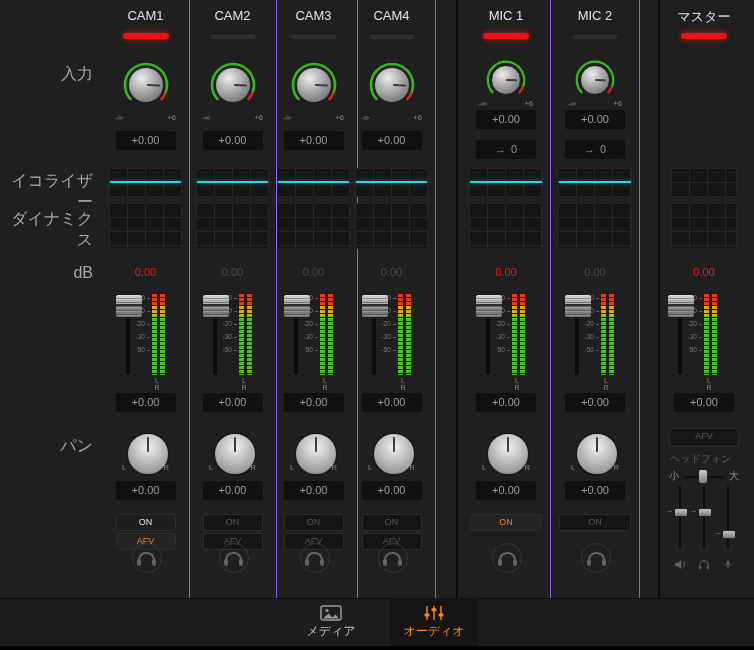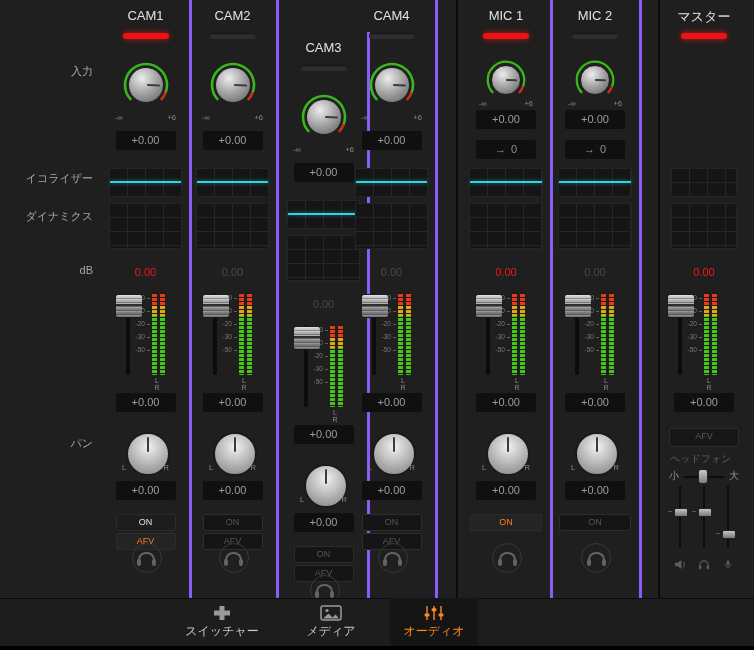--- a/index.html
+++ b/index.html
@@ -1,24 +1,24 @@
 <!DOCTYPE html>
 <html><head>
 <meta charset="utf-8">
 <style>
   html,body{margin:0;padding:0;background:#000;}
   .app{position:relative;width:754px;height:650px;background:#1f1f1f;overflow:hidden;
        font-family:"Liberation Sans",sans-serif;-webkit-font-smoothing:antialiased;}
 
   
-  .rowlabel{position:absolute;left:0;width:93px;text-align:right;font-size:11px;color:#a8a8a8;}
+  .rowlabel{position:absolute;left:0;width:93px;text-align:right;font-size:16px;color:#a8a8a8;}
 
   
   .strip{position:absolute;top:0;height:598px;}
-  .strip.cam,.strip.mic{border-right:3px solid #8b5cf6;}
+  .strip.cam,.strip.mic{border-right:1px solid #8b5cf6;}
   .vsep{position:absolute;top:0;width:2px;height:598px;background:#0b0b0b;}
 
   .ch-name{position:absolute;top:8px;left:0;right:0;text-align:center;font-size:13px;color:#e2e2e2;}
   .tally{position:absolute;top:33px;left:50%;margin-left:-23px;width:46px;height:6px;border-radius:3px;}
   .tally.on{background:#f01212;box-shadow:0 0 6px rgba(255,30,20,.65);}
   .tally.off{background:#2e2e2e;box-shadow:inset 0 1px 1px rgba(0,0,0,.6);}
 
   
   .gain-knob{position:absolute;top:62px;left:50%;width:46px;height:46px;margin-left:-23px;}
   .strip.mic .gain-knob{top:60px;width:40px;height:40px;margin-left:-20px;}
@@ -254,21 +254,21 @@
     <div class="btnrow">
           <div class="sbtn dim">ON</div>
           <div class="sbtn dim">AFV</div>
         </div>
 
     <div class="solo">
           <span class="hp"></span>
         </div>
   </div>
 
-  <div class="strip cam" style="left: 280px; width: 87px; margin-top: 32px;">
+  <div class="strip cam" style="left: 270px; width: 87px;">
     <div class="ch-name">CAM3</div>
     <div class="tally off"></div>
 
     <div class="gain-knob">
       <svg class="ring" viewBox="0 0 46 46">
         <circle cx="23" cy="23" r="21" fill="none" stroke="#38b91b" stroke-width="2.6" stroke-dasharray="89.8 42.1" transform="rotate(135 23 23)"></circle>
         <circle cx="23" cy="23" r="21" fill="none" stroke="#cf2d1a" stroke-width="2.6" stroke-dasharray="9.2 122.7" transform="rotate(20 23 23)"></circle>
       </svg>
       <div class="knob-body">
             <div class="ptr"></div>
@@ -570,28 +570,20 @@
     <div class="ms-icon ms3">
       <svg viewBox="0 0 14 12" width="10" height="11">
           <rect x="5" y="0.5" width="4" height="6.5" rx="2" fill="currentColor"></rect>
           <path d="M3 5a4 4 0 0 0 8 0M7 9.2v2.3" stroke="currentColor" stroke-width="1.1" fill="none"></path>
         </svg>
     </div>
   </div>
 
   <div class="nav"></div>
 
-  <div class="tab tab-switcher">
-    <span class="ticon">
-      <svg viewBox="0 0 20 16" width="20" height="16">
-          <path fill="currentColor" d="M7.5 1h5v4.5H18v5h-5.5V15h-5v-4.5H2v-5h5.5z"></path>
-        </svg>
-    </span>
-    <span>スイッチャー</span>
-  </div>
   <div class="tab tab-media">
     <span class="ticon">
       <svg viewBox="0 0 22 16" width="22" height="16">
           <rect x="1" y="1" width="20" height="14" rx="2" fill="none" stroke="currentColor" stroke-width="1.5"></rect>
           <circle cx="7" cy="5.5" r="1.6" fill="currentColor"></circle>
           <path d="M3 13.5l5.5-5 4 4 3-3 3.5 4z" fill="currentColor"></path>
         </svg>
     </span>
     <span>メディア</span>
   </div>

